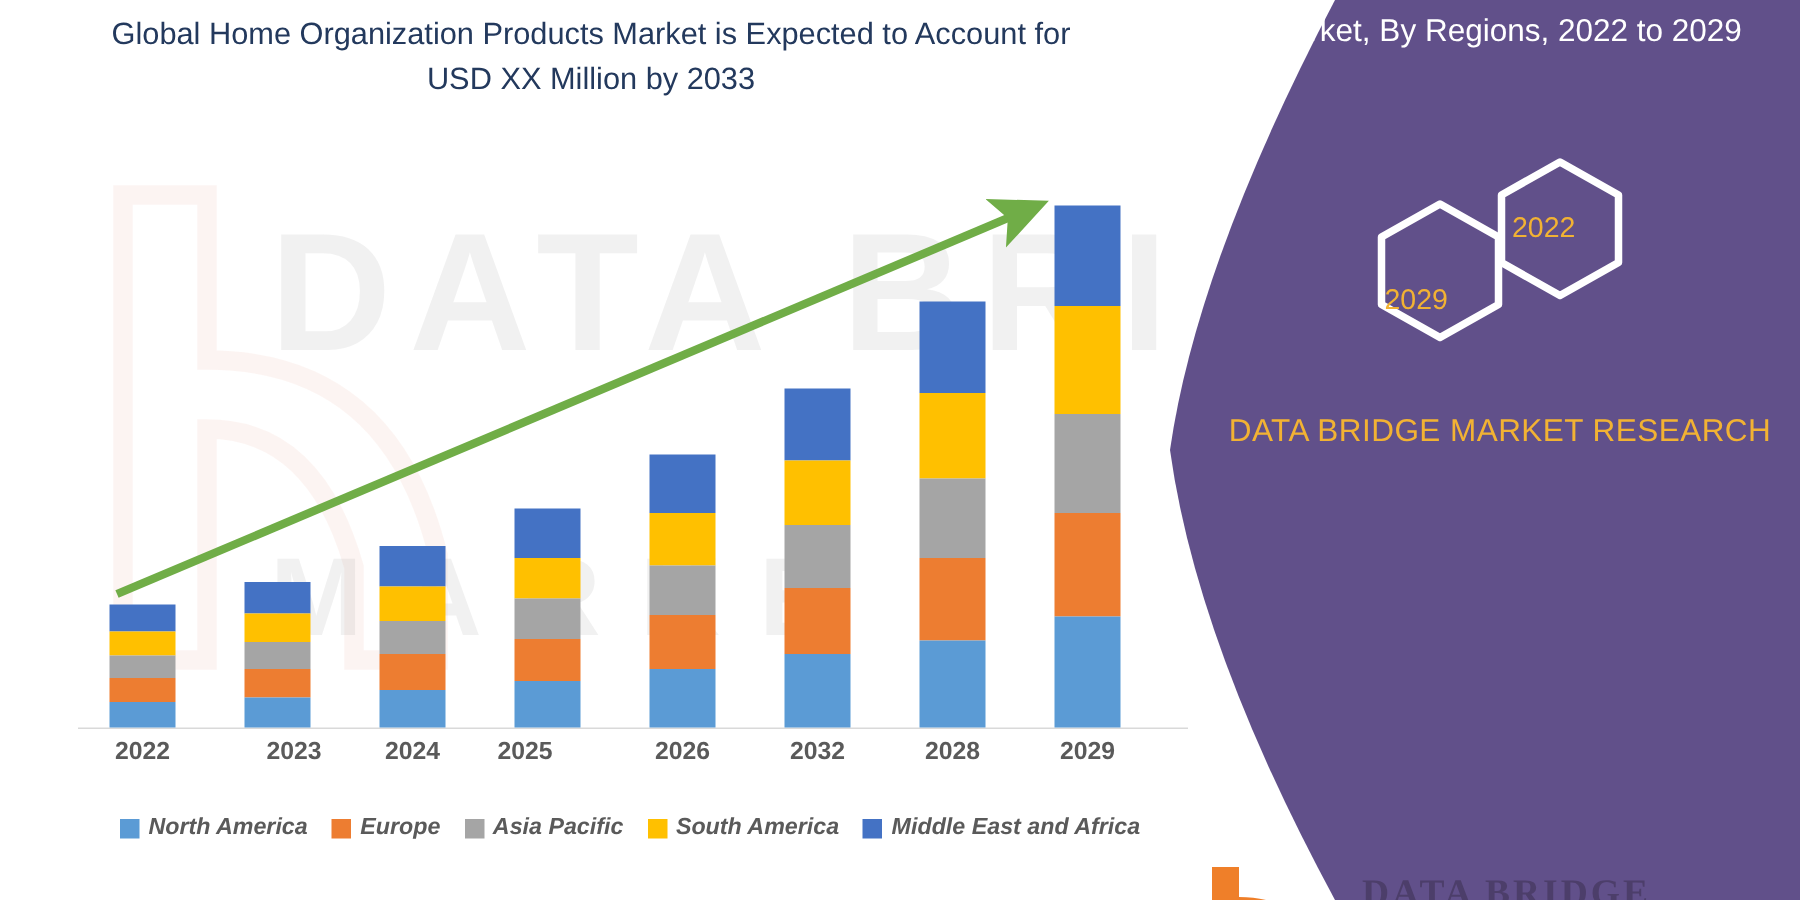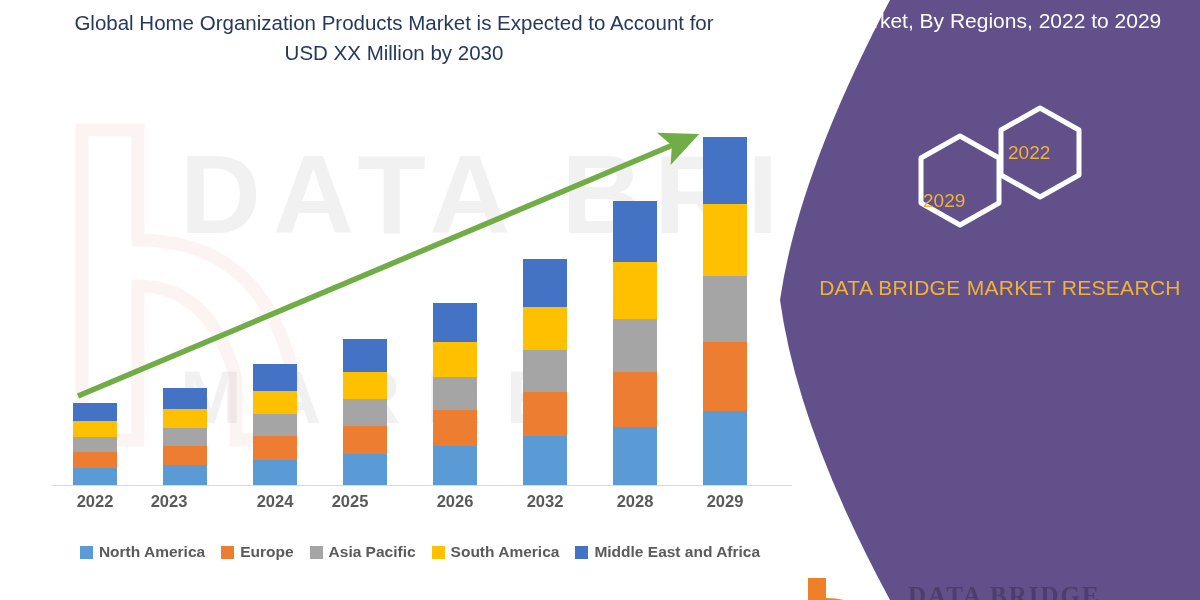--- a/index.html
+++ b/index.html
@@ -147,20 +147,21 @@
     height: 26px;
     display: flex;
     align-items: center;
     justify-content: center;
     gap: 16px;
   }
   .legend-item {
     display: flex;
     align-items: center;
     gap: 6px;
+    font-style: italic;
   }
   .legend-swatch {
     width: 13px;
     height: 13px;
     display: block;
   }
   .legend-label {
     font-size: 15.5px;
     font-weight: bold;
     color: #5a5a5a;
@@ -272,21 +273,21 @@
 <div id="page">
 
   <div class="wm-layer">
     <svg class="wm-mark" viewBox="0 0 290 330">
       <path d="M22 10 L78 10 L78 120 Q200 120 232 250 L232 320 L176 320 L176 258 Q150 166 78 166 L78 320 L22 320 Z" fill="none" stroke="#e8a08c" stroke-width="13"></path>
     </svg>
     <div class="wm-text">DATA BRI</div>
     <div class="wm-text2">MARKE</div>
   </div>
 
-  <div class="chart-title">Global Home Organization Products Market is Expected to Account for USD XX Million by 2030</div>
+  <div class="chart-title">Global Home Organization Products Market is Expected to Account for USD XX Million by 2033</div>
 
   <div class="plot">
     <div class="axis-line"></div>
     <div class="bars" id="bars">
         <div class="bar" style="left: 33px;">
           <div class="seg" style="height: 16.96px; background: rgb(91, 155, 213);"></div>
           <div class="seg" style="height: 15.9px; background: rgb(237, 125, 49);"></div>
           <div class="seg" style="height: 14.84px; background: rgb(165, 165, 165);"></div>
           <div class="seg" style="height: 15.9px; background: rgb(255, 192, 0);"></div>
           <div class="seg" style="height: 18.02px; background: rgb(68, 114, 196);"></div>
@@ -346,21 +347,21 @@
         <marker id="ah" markerWidth="7" markerHeight="7" refX="3.2" refY="3.4" orient="auto">
           <path d="M0,0.2 L7,3.4 L0,6.6 L1.6,3.4 Z" fill="#70AD47"></path>
         </marker>
       </defs>
       <line x1="38" y1="296" x2="640" y2="42" stroke="#70AD47" stroke-width="5.5" marker-end="url(#ah)"></line>
     </svg>
   </div>
 
   <div class="xlabels" id="xlabels">
       <div class="xlabel" style="left: 15px;">2022</div>
-      <div class="xlabel" style="left: 89px;">2023</div>
+      <div class="xlabel" style="left: 116px;">2023</div>
       <div class="xlabel" style="left: 195px;">2024</div>
       <div class="xlabel" style="left: 270px;">2025</div>
       <div class="xlabel" style="left: 375px;">2026</div>
       <div class="xlabel" style="left: 465px;">2032</div>
       <div class="xlabel" style="left: 555px; text-align: center;">2028</div>
       <div class="xlabel" style="left: 645px;">2029</div>
     </div>
 
   <div class="legend" id="legend">
       <div class="legend-item">

